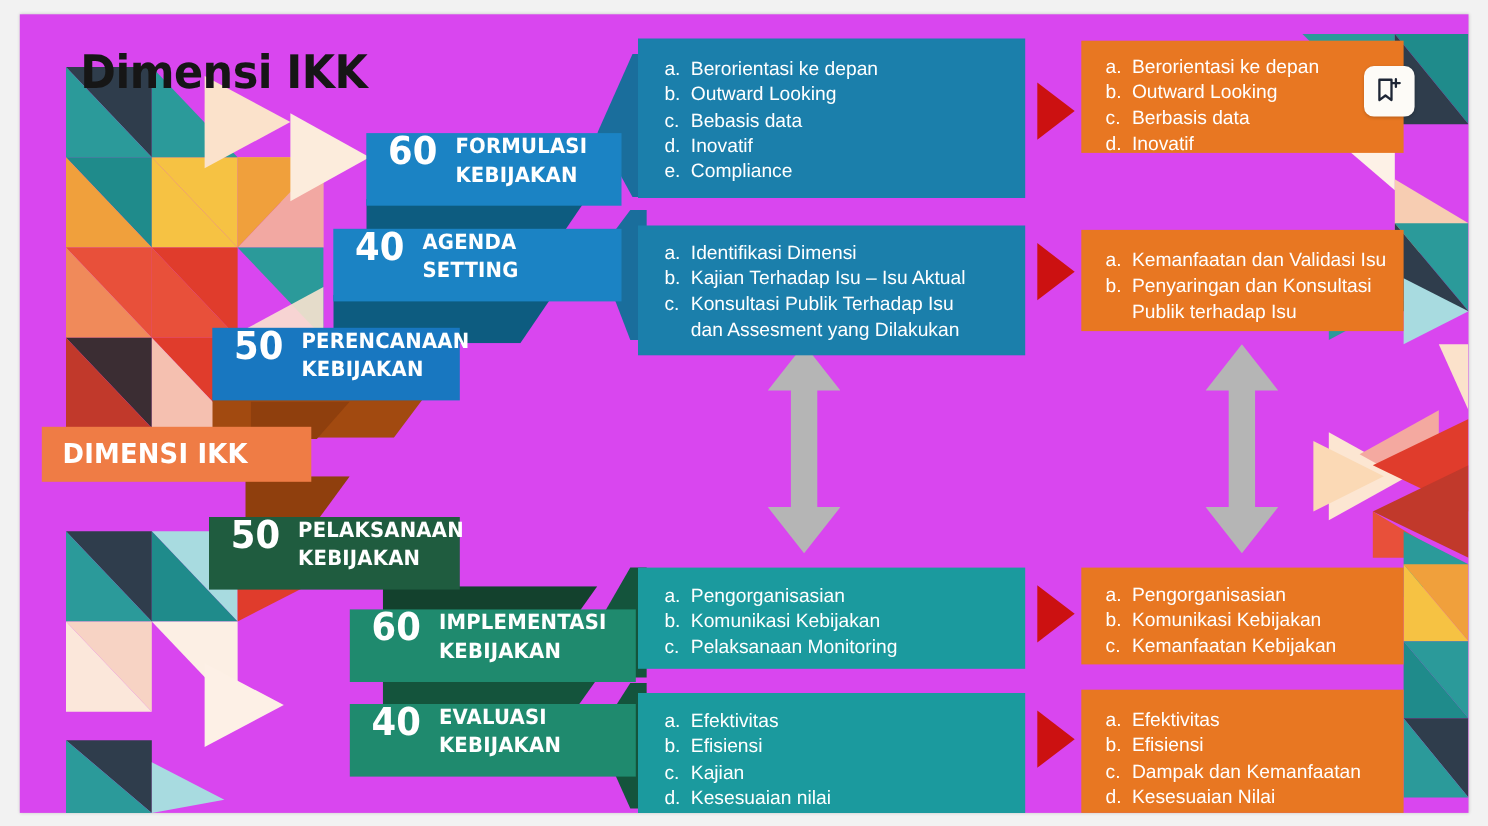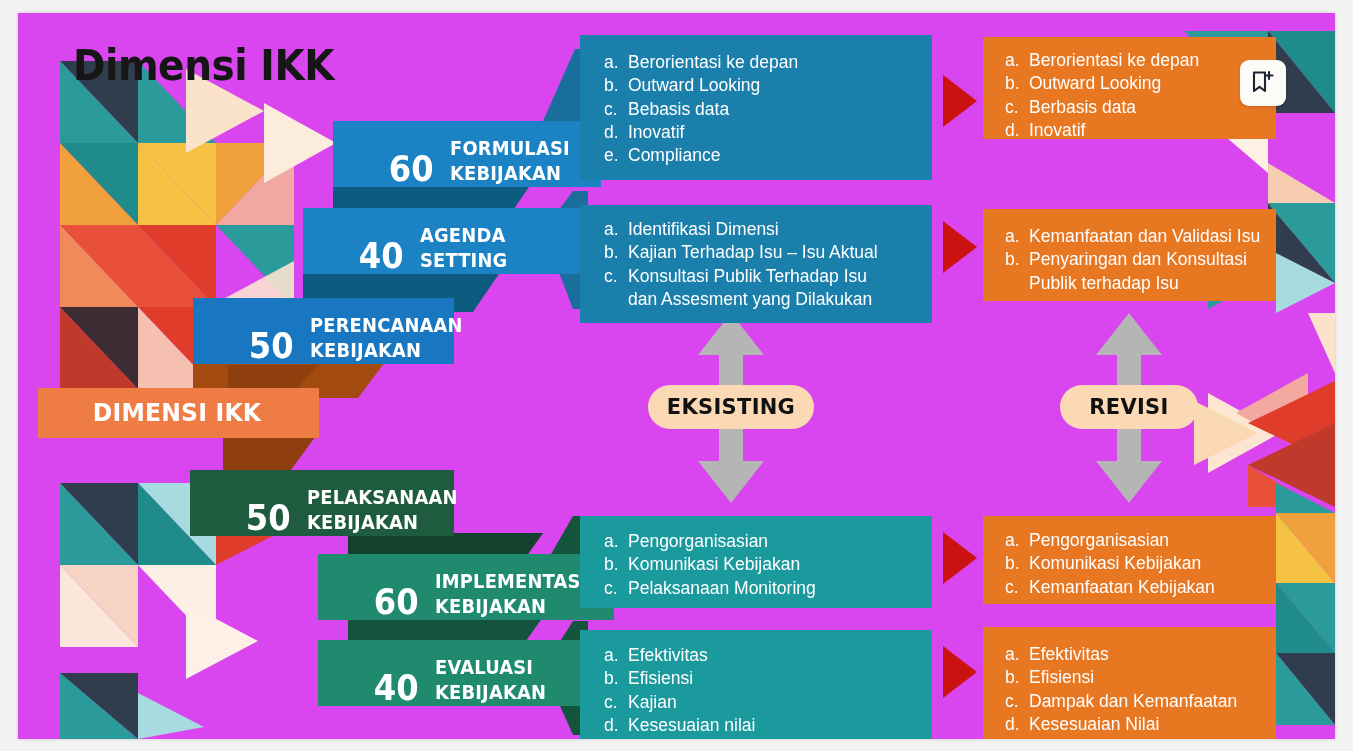--- a/index.html
+++ b/index.html
@@ -9,21 +9,21 @@
   #canvas{position:absolute;left:18px;top:13px;width:1317px;height:726px;background:#d946ef;
           box-shadow:0 0 3px rgba(0,0,0,.18);overflow:hidden;}
   .deco{position:absolute;top:0;left:0;width:100%;height:100%;pointer-events:none;}
 
   
   .page-title{position:absolute;left:55px;top:28px;font-size:42px;font-weight:bold;
               color:#161616;letter-spacing:-0.5px;font-family:"DejaVu Sans",sans-serif;
               transform:scaleX(.93);transform-origin:left center;}
 
   
-  .ribbon{position:absolute;display:flex;align-items:flex-end;color:#fff;z-index:6;padding-left:36px;}
+  .ribbon{position:absolute;display:flex;align-items:flex-start;color:#fff;z-index:6;}
   .ribbon .num{font-family:"DejaVu Sans",sans-serif;font-weight:bold;font-size:35px;
                line-height:1;padding:0 14px 0 18px;transform:scaleX(.92);}
   .ribbon .lbl{font-family:"DejaVu Sans",sans-serif;font-weight:bold;font-size:19px;
                line-height:1.35;letter-spacing:.2px;transform:scaleX(.94);transform-origin:left center;}
   .ribbon .lbl span{display:block;}
   .fold{position:absolute;z-index:5;}
 
   
   .listbox{position:absolute;z-index:6;color:#ffffff;}
   .listbox ol{margin:0;padding:0;list-style:none;}
@@ -285,26 +285,20 @@
     </ol>
   </div>
 
   <svg class="dbl" style="left:680px;top:300px;width:66px;height:190px;" viewBox="0 0 66 190">
     <polygon points="33,0 66,42 45,42 45,148 66,148 33,190 0,148 21,148 21,42 0,42" fill="#b5b5b5"></polygon>
   </svg>
   <svg class="dbl" style="left:1078px;top:300px;width:66px;height:190px;" viewBox="0 0 66 190">
     <polygon points="33,0 66,42 45,42 45,148 66,148 33,190 0,148 21,148 21,42 0,42" fill="#b5b5b5"></polygon>
   </svg>
 
-  <div class="pill" style="left:630px;top:372px;width:166px;height:44px;">
-    <span>EKSISTING</span>
-  </div>
-  <div class="pill" style="left:1042px;top:372px;width:138px;height:44px;">
-    <span>REVISI</span>
-  </div>
 
   <div class="savebtn" style="left:1222px;top:47px;">
     <svg width="26" height="26" viewBox="0 0 26 26">
       <path d="M4 2.5 h11 v18.5 l-5.5 -4.2 l-5.5 4.2 z" fill="none" stroke="#1e2636" stroke-width="2.1" stroke-linejoin="round"></path>
       <path d="M19 2 v7 M15.5 5.5 h7" stroke="#1e2636" stroke-width="2.1" stroke-linecap="round"></path>
     </svg>
   </div>
 
 </div>
 </div>

